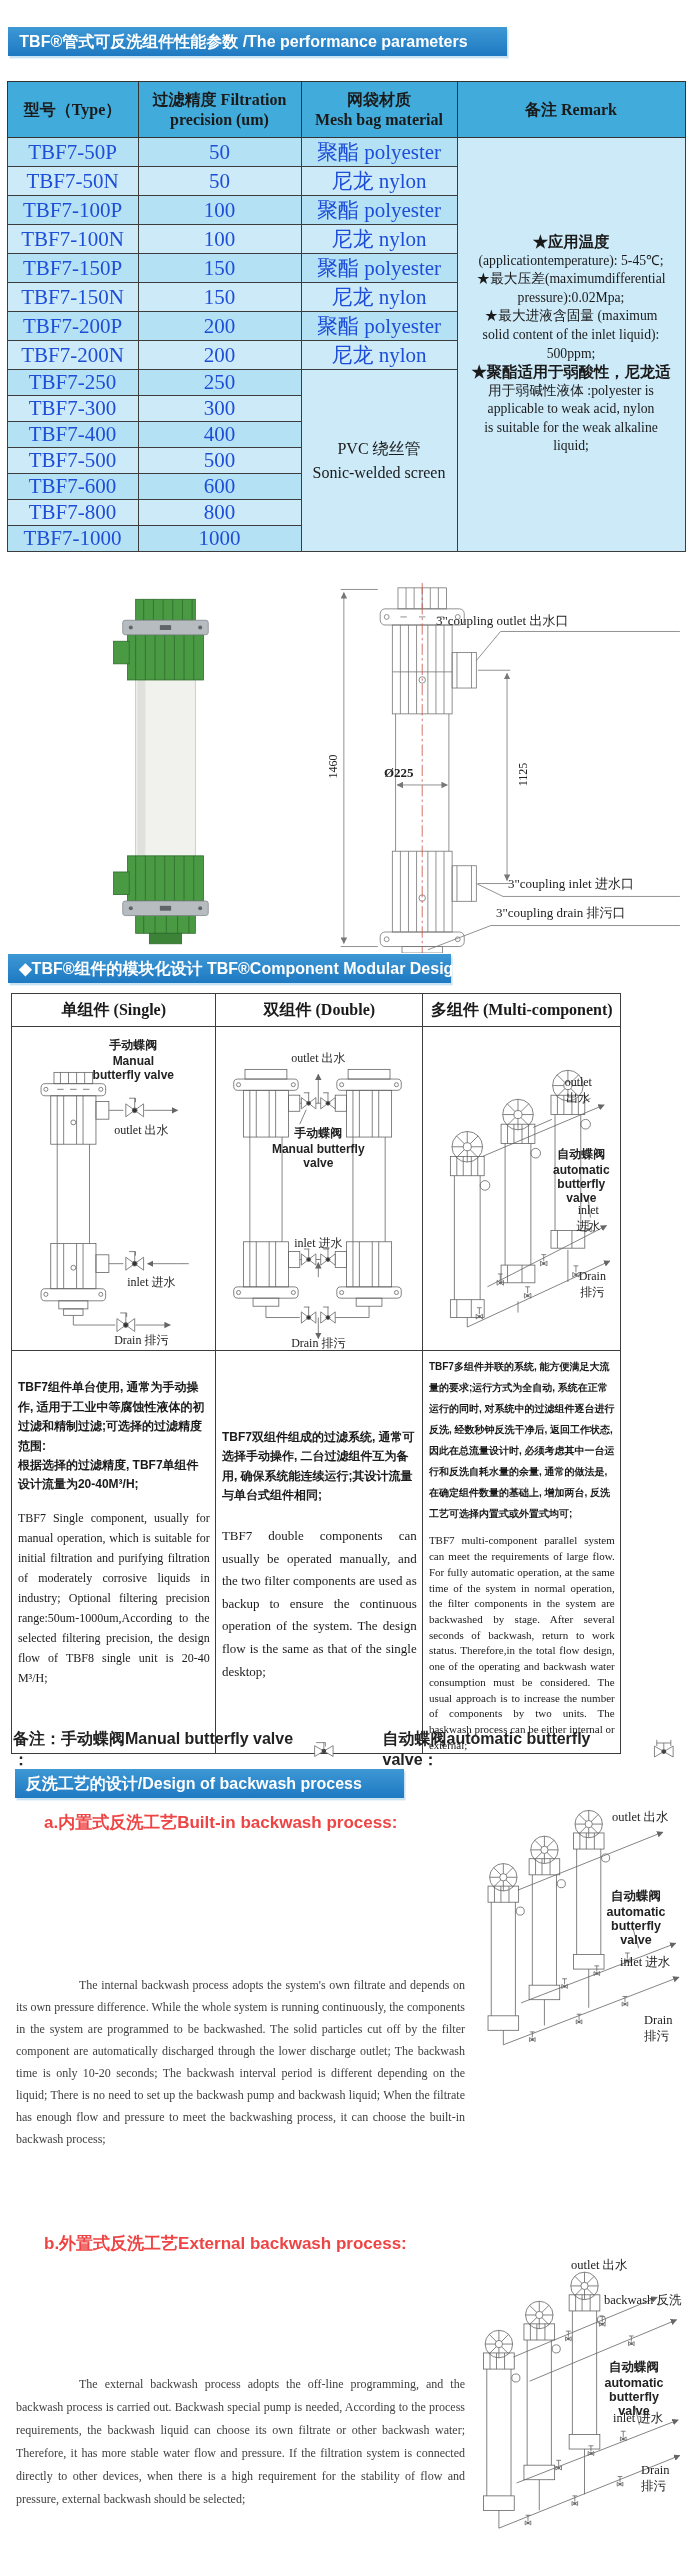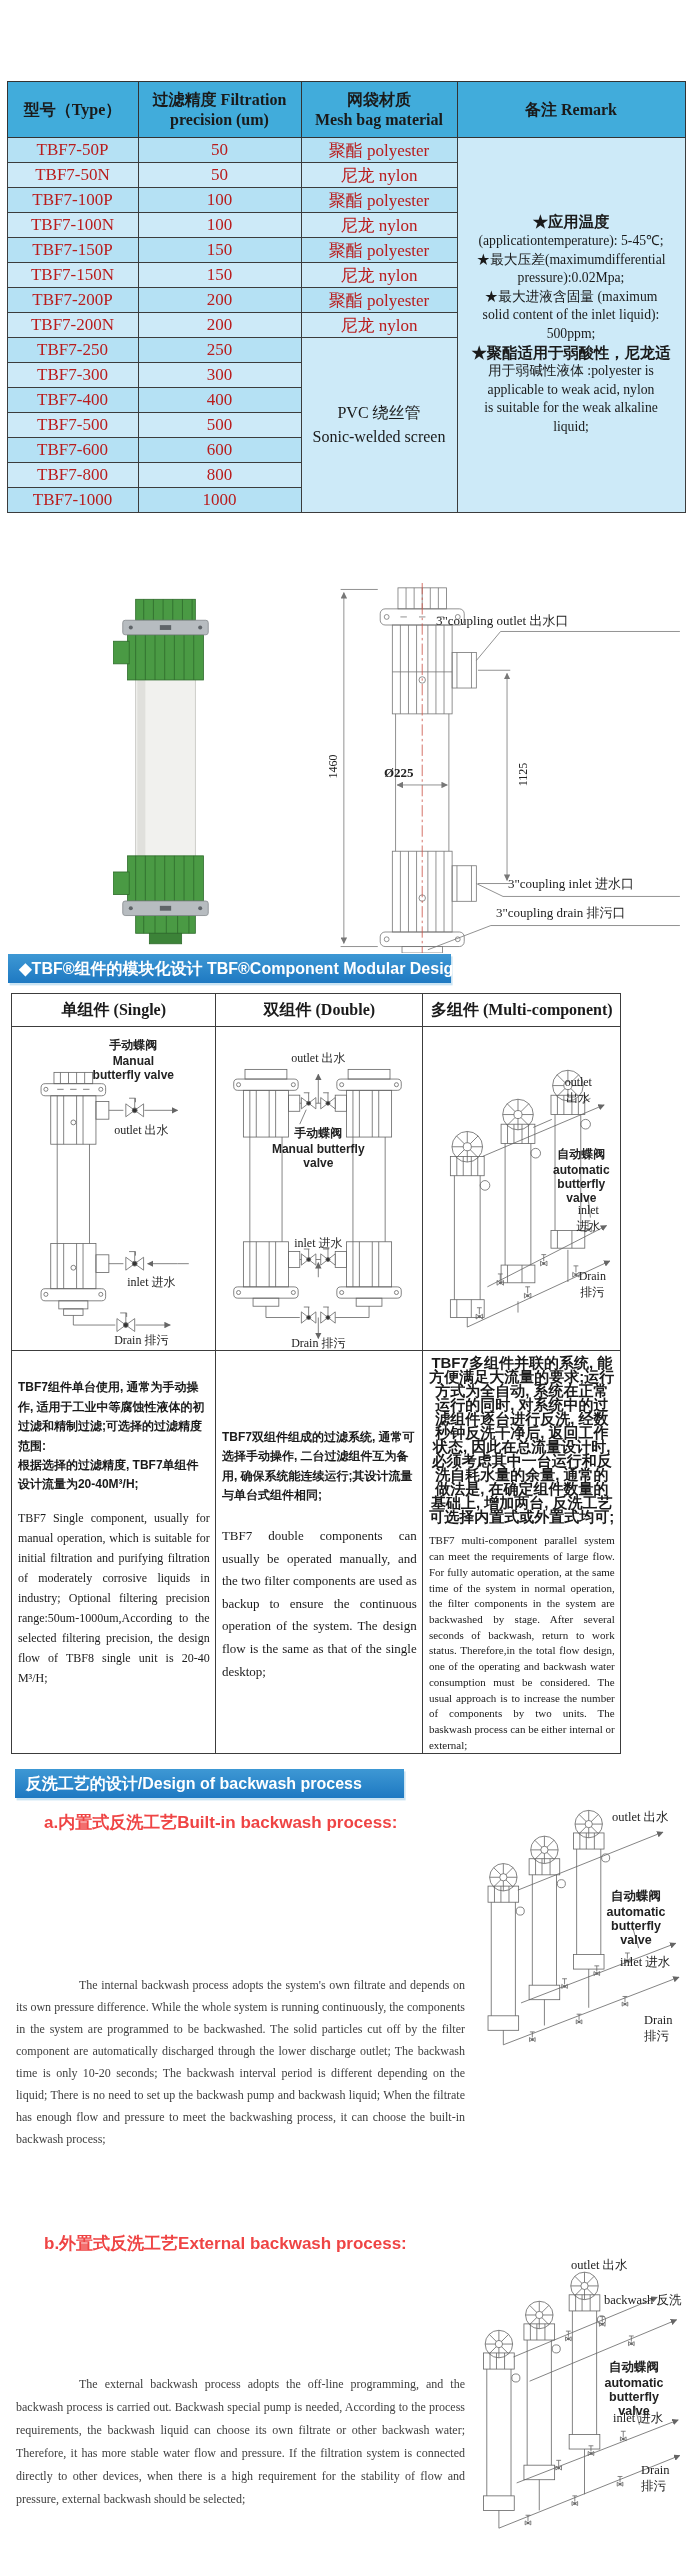--- a/index.html
+++ b/index.html
@@ -10,21 +10,21 @@
           background:linear-gradient(180deg,#3e98d4 0%,#1e79c2 100%);
           box-shadow:1.6px 2.4px 0 rgba(150,200,230,.5);}
   
   #ptable{position:absolute;left:6.5px;top:81px;width:677px;border-collapse:collapse;table-layout:fixed;}
   #ptable td,#ptable th{border:0.8px solid #3c3c3c;text-align:center;vertical-align:middle;padding:0;}
   #ptable .hd{background:#41acdb;font-family:"Liberation Serif",serif;font-size:16px;font-weight:bold;
               height:55px;white-space:pre-line;line-height:1.25;border:1.6px solid #333;}
   #ptable tr.dr{height:25px;}
   #ptable tr.dr:nth-child(odd) .tc{background:#cdeaf8;}
   #ptable tr.dr:nth-child(even) .tc{background:#b5e1f4;}
-  .tc{font-family:"Liberation Serif",serif;font-size:17px;color:#b91c1c;}
+  .tc{font-family:"Liberation Serif",serif;font-size:21px;color:#1d4ed8;}
   .meshmerge{background:#cdeaf8;font-family:"Liberation Serif",serif;font-size:16px;white-space:pre-line;line-height:1.5;}
   .remark{background:#cdeaf8;padding:3.2px 3.2px;border:1.6px solid #333;}
   .remark div{font-family:"Liberation Serif",serif;font-size:13.7px;line-height:18.6px;}
   .remark .rl-cn{font-family:"Liberation Sans",sans-serif;font-weight:bold;font-size:15.3px;}
   
   #techwrap{position:absolute;left:297px;top:583px;width:391px;height:370px;}
   .dlabel{position:absolute;font-family:"Liberation Serif",serif;font-size:13px;white-space:nowrap;color:#222;}
   .dimv{position:absolute;font-family:"Liberation Serif",serif;font-size:12px;color:#222;
         transform:rotate(-90deg);transform-origin:center;}
   
@@ -32,40 +32,41 @@
   #mtable td,#mtable th{border:1.6px solid #3c3c3c;padding:0;vertical-align:top;}
   #mtable .mh{height:32px;text-align:center;vertical-align:middle;
               font-family:"Liberation Serif",serif;font-size:16px;font-weight:bold;background:#fff;}
   .dcell{position:relative;height:323px;overflow:hidden;}
   .dcell .dlabel{font-size:12px;}
   .lbl-c{transform:translateX(-50%);text-align:center;white-space:pre-line;}
   .lbl-cn{font-family:"Liberation Sans",sans-serif;font-weight:bold;}
   .mcell{height:361px;overflow:hidden;}
   .t-cn{font-weight:600;font-size:12px;line-height:19.4px;padding:0 5.6px;}
   .t-en{font-family:"Liberation Serif",serif;font-size:12px;line-height:20px;text-align:justify;padding:0 5.6px;}
-  .sm .t-cn{font-size:15px;line-height:14px;text-align:center;}
+  .sm .t-cn{font-size:10px;line-height:21px;}
   .sm .t-en{font-size:11px;line-height:15.7px;}
   
   #noteline{position:absolute;left:13px;top:1729px;display:flex;align-items:center;font-size:16px;font-weight:600;color:#222;}
   #noteline svg{margin:0 9.7px;}
   .sec-title{position:absolute;font-size:17px;font-weight:600;color:#ef4444;white-space:nowrap;}
   .cn-par{position:absolute;font-size:15.3px;font-weight:600;line-height:22px;color:#222;
           text-align:justify;text-indent:65px;}
   .en-par{position:absolute;font-family:"Liberation Serif",serif;font-size:12px;line-height:22px;
           color:#404040;text-align:justify;text-indent:63px;}
   .iso{position:absolute;}
   .iso .dlabel{font-size:12.5px;}
   svg{display:block;}
   .pre{white-space:pre-line;}
 </style>
 </head>
 <body>
 
 <div id="page">
 
+  <div class="banner" style="left:8px;top:27px;width:476px;">TBF®管式可反洗组件性能参数 /The performance parameters</div>
 
   <table id="ptable">
     <colgroup>
         <col style="width:131px">
         <col style="width:163px">
         <col style="width:156px">
         <col style="width:228px">
       </colgroup>
     <tbody>
         <tr>
@@ -488,20 +489,35 @@
         <div class="t-en" style="margin-top:19.4px;font-size:13px;line-height:22.6px;">TBF7 double components can usually be operated manually, and the two filter components are used as backup to ensure the continuous operation of the system. The design flow is the same as that of the single desktop;</div>
       </td>
       <td class="mcell sm">
         <div class="t-cn" style="padding-top:4.8px;">TBF7多组件并联的系统, 能方便满足大流量的要求;运行方式为全自动, 系统在正常运行的同时, 对系统中的过滤组件逐台进行反洗, 经数秒钟反洗干净后, 返回工作状态, 因此在总流量设计时, 必须考虑其中一台运行和反洗自耗水量的余量, 通常的做法是, 在确定组件数量的基础上, 增加两台, 反洗工艺可选择内置式或外置式均可;</div>
         <div class="t-en" style="margin-top:9.7px;">TBF7 multi-component parallel system can meet the requirements of large flow. For fully automatic operation, at the same time of the system in normal operation, the filter components in the system are backwashed by stage. After several seconds of backwash, return to work status. Therefore,in the total flow design, one of the operating and backwash water consumption must be considered. The usual approach is to increase the number of components by two units. The baskwash process can be either internal or external;</div>
       </td>
     </tr>
   </tbody>
     </table>
 
+  <div id="noteline">
+    <span>备注：手动蝶阀Manual butterfly valve ：</span>
+    <svg width="29" height="22.6" viewBox="0 0 36 28">
+      <path d="M6,8L30,22L30,8L6,22Z" fill="#fff" stroke="#666"></path>
+        <circle cx="18" cy="15" r="3" fill="#444"></circle>
+      <path d="M18,13V4M8,4H20M20,4V9" stroke="#666" fill="none"></path>
+    </svg>
+    <span style="width:37px;"></span>
+    <span>自动蝶阀automatic butterfly valve：</span>
+    <svg width="31" height="24" viewBox="0 0 38 30">
+      <path d="M7,10L31,24L31,10L7,24Z" fill="#fff" stroke="#666"></path>
+        <circle cx="19" cy="17" r="3" fill="#444"></circle>
+      <path d="M19,15V6M10,6H28M10,2V10M28,2V10" stroke="#666" fill="none"></path>
+    </svg>
+  </div>
 
   <div class="banner" style="left:14.5px;top:1769px;width:367px;">反洗工艺的设计/Design of backwash process</div>
 
   <div class="sec-title" style="left:44px;top:1811px;">a.内置式反洗工艺Built-in backwash process:</div>
   <div class="en-par" style="left:16px;top:1974px;width:449px;">The internal backwash process adopts the system's own filtrate and depends on its own pressure difference. While the whole system is running continuously, the components in the system are programmed to be backwashed. The solid particles cut off by the filter component are automatically discharged through the lower discharge outlet; The backwash time is only 10-20 seconds; The backwash interval period is different depending on the liquid; There is no need to set up the backwash pump and backwash liquid; When the filtrate has enough flow and pressure to meet the backwashing process, it can choose the built-in backwash process;</div>
 
   <div class="iso" style="left:484px;top:1793px;width:203px;height:299px;">
     <svg width="203" height="299" viewBox="0 0 252 370">
       <defs>
         <marker id="ar6" viewBox="0 0 10 10" refX="9" refY="5" markerWidth="8" markerHeight="8" orient="auto-start-reverse">

